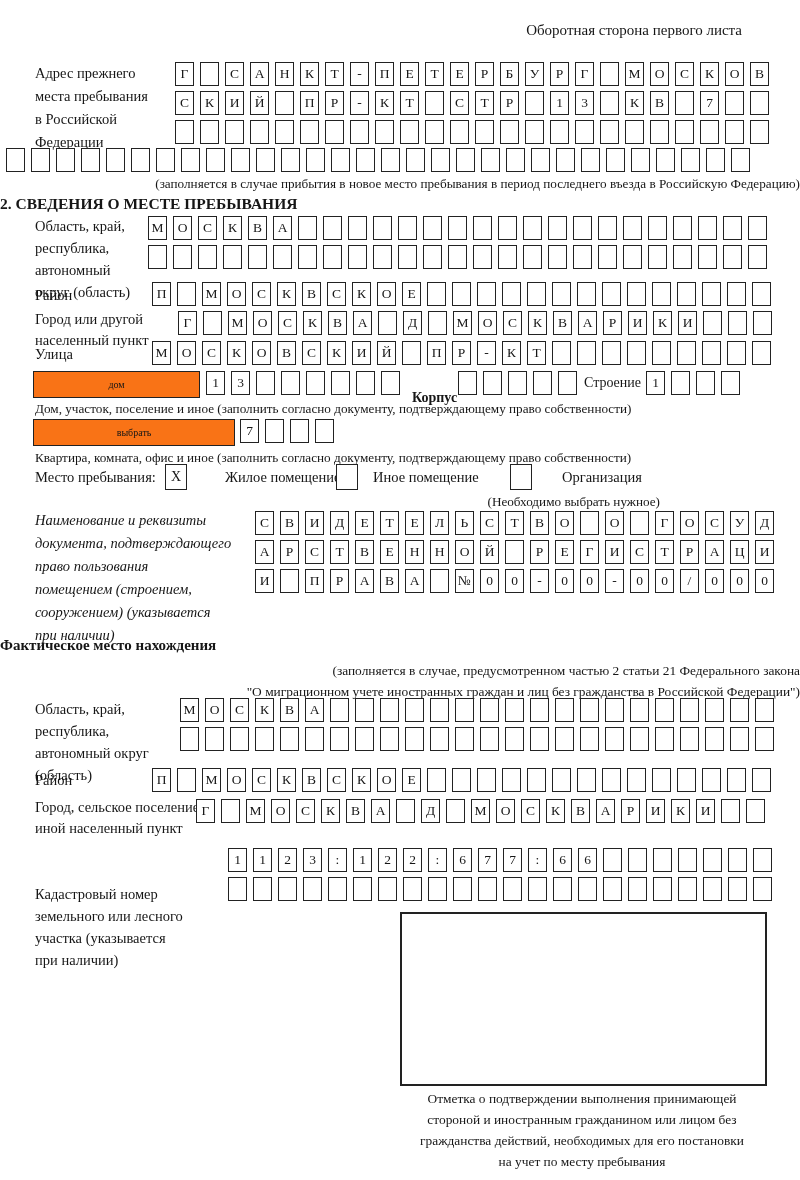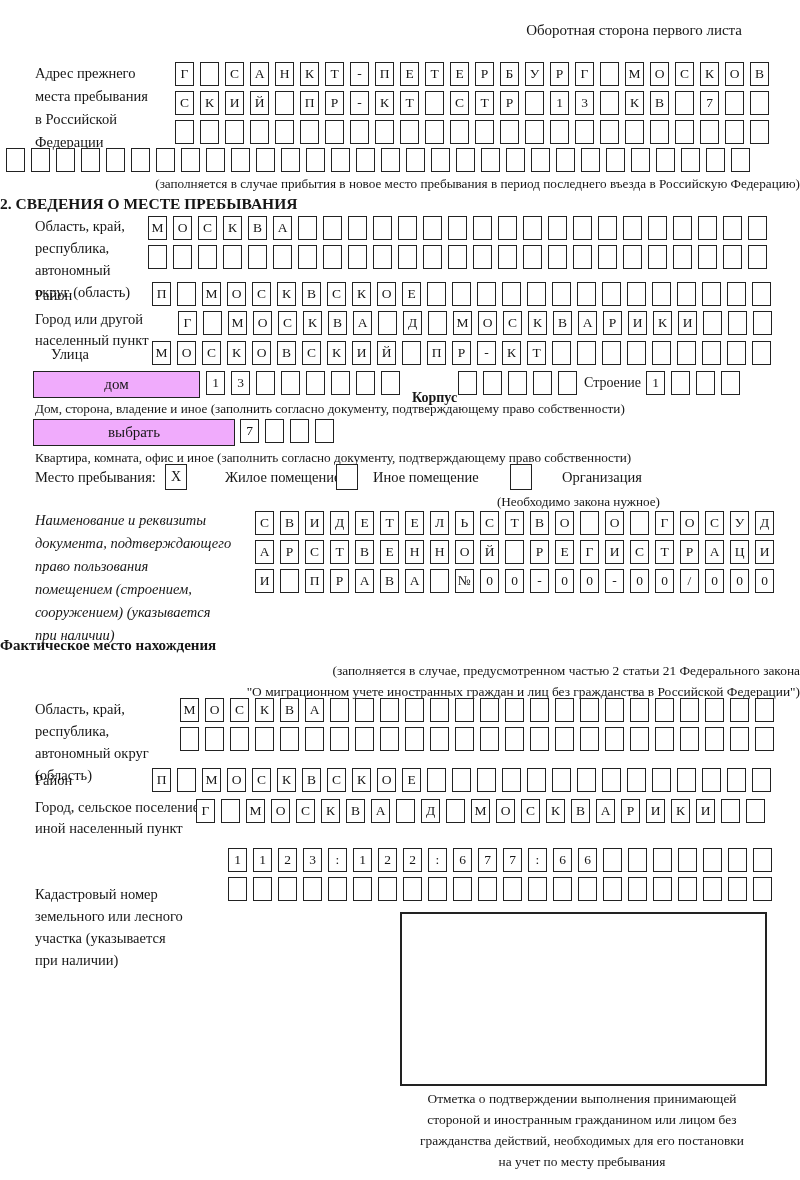--- a/index.html
+++ b/index.html
@@ -17,22 +17,22 @@
   .cell{
     flex:0 0 17px;width:17px;height:22px;border:1.5px solid #222;
     display:flex;align-items:center;justify-content:center;
     font-size:13.5px;background:#fff;
   }
   .checkbox{
     position:absolute;width:20px;height:24px;border:1.5px solid #222;
     display:flex;align-items:center;justify-content:center;font-size:14px;background:#fff;
   }
   .wide-box{
-    position:absolute;height:25px;border:1.5px solid #222;background:#f0abfc;
-    display:flex;align-items:center;justify-content:center;font-size:15px;font-family:Liberation Serif, serif;
+    position:absolute;height:25px;border:1.5px solid #222;background:#f97316;
+    display:flex;align-items:center;justify-content:center;font-size:10px;font-family:Liberation Serif, serif;
   }
   .stamp-box{position:absolute;border:2px solid #222;background:#fff;}
   .stamp-caption{position:absolute;text-align:center;font-size:13.4px;line-height:21px;white-space:pre-line;}
 </style>
 </head>
 <body>
 
 <div class="side-note">Оборотная сторона первого листа</div>
 
 <div class="field-label" style="left:35px;top:62px;">Адрес прежнего
@@ -263,21 +263,21 @@
     <span class="cell">А</span>
     <span class="cell">Р</span>
     <span class="cell">И</span>
     <span class="cell">К</span>
     <span class="cell">И</span>
     <span class="cell"></span>
     <span class="cell"></span>
     <span class="cell"></span>
   </div>
 
-<div class="inline-label" style="left:35px;top:346px;font-size:14.5px;margin-left:16px;">Улица</div>
+<div class="inline-label" style="left:35px;top:346px;font-size:14.5px;">Улица</div>
 <div class="cells" style="left:152px;top:341px;">
     <span class="cell">М</span>
     <span class="cell">О</span>
     <span class="cell">С</span>
     <span class="cell">К</span>
     <span class="cell">О</span>
     <span class="cell">В</span>
     <span class="cell">С</span>
     <span class="cell">К</span>
     <span class="cell">И</span>
@@ -318,39 +318,39 @@
     <span class="cell"></span>
     <span class="cell"></span>
   </div>
 <div class="inline-label" style="left:584px;top:375px;">Строение</div>
 <div class="cells" style="left:646px;top:371px;">
     <span class="cell">1</span>
     <span class="cell"></span>
     <span class="cell"></span>
     <span class="cell"></span>
   </div>
-<div class="small-note" style="left:35px;top:401px;">Дом, сторона, владение и иное (заполнить согласно документу, подтверждающему право собственности)</div>
+<div class="small-note" style="left:35px;top:401px;">Дом, участок, поселение и иное (заполнить согласно документу, подтверждающему право собственности)</div>
 
 <div class="wide-box" style="left:33px;top:419px;width:200px;">выбрать</div>
 <div class="cells" style="left:240px;top:419px;">
     <span class="cell">7</span>
     <span class="cell"></span>
     <span class="cell"></span>
     <span class="cell"></span>
   </div>
 <div class="small-note" style="left:35px;top:450px;">Квартира, комната, офис и иное (заполнить согласно документу, подтверждающему право собственности)</div>
 
 <div class="inline-label" style="left:35px;top:469px;font-size:14.5px;">Место пребывания:</div>
 <span class="checkbox" style="left:165px;top:464px;">X</span>
 <div class="inline-label" style="left:200px;top:469px;font-size:14.5px;margin-left:25px;">Жилое помещение</div>
 <span class="checkbox" style="left:336px;top:464px;"></span>
 <div class="inline-label" style="left:373px;top:469px;font-size:14.5px;">Иное помещение</div>
 <span class="checkbox" style="left:510px;top:464px;"></span>
 <div class="inline-label" style="left:562px;top:469px;font-size:14.5px;">Организация</div>
-<div class="center-note" style="top:494px;left:20px;width:640px;">(Необходимо закона нужное)</div>
+<div class="center-note" style="top:494px;left:20px;width:640px;">(Необходимо выбрать нужное)</div>
 
 <div class="field-label" style="left:35px;top:509px;font-style:italic;">Наименование и реквизиты
 документа, подтверждающего
 право пользования
 помещением (строением,
 сооружением) (указывается
 при наличии)</div>
 <div class="cells" style="left:255px;top:511px;">
     <span class="cell">С</span>
     <span class="cell">В</span>

